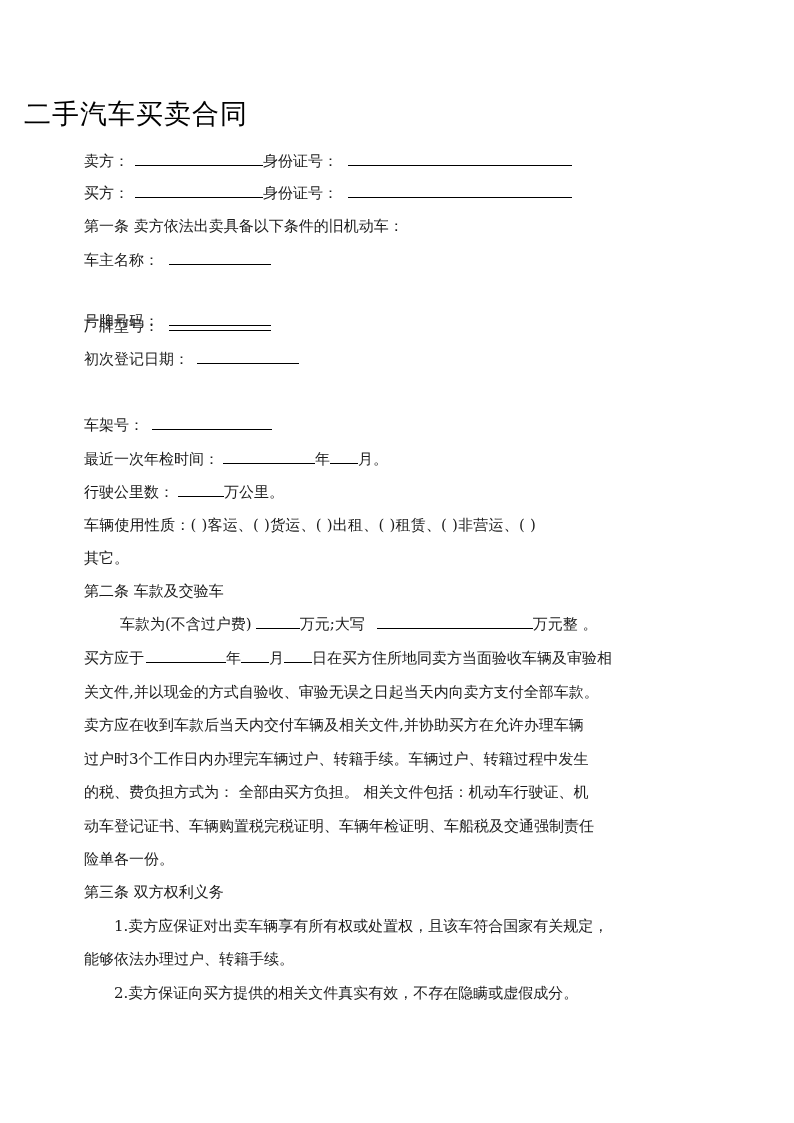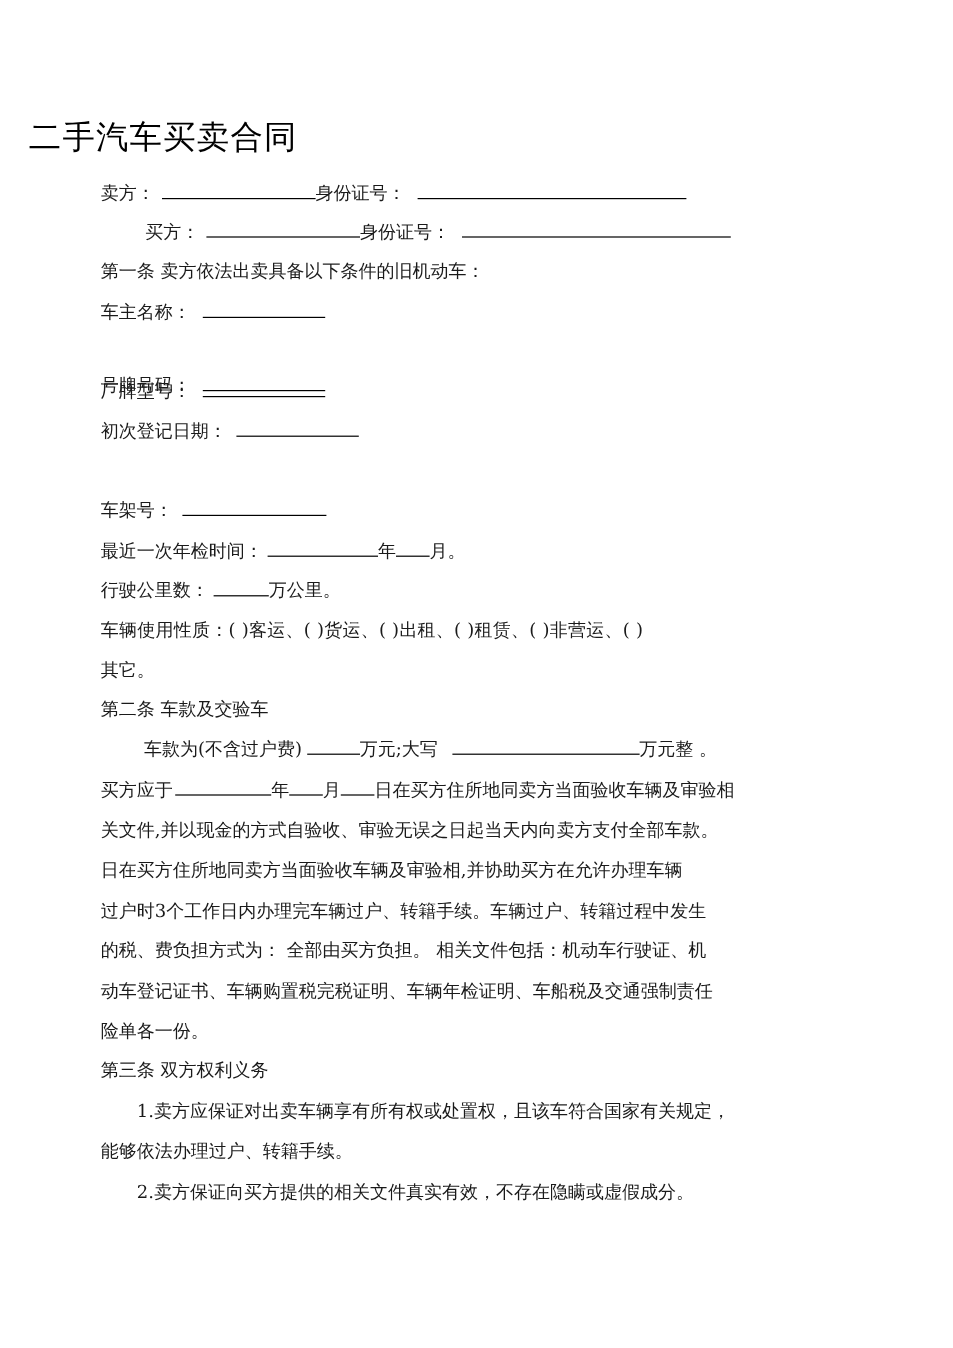--- a/index.html
+++ b/index.html
@@ -51,21 +51,21 @@
 <body>
 
 <div class="page">
 
   <div class="title">二手汽车买卖合同</div>
 
   <div class="line" style="top:150px;">
     <span>卖方：</span><span class="blank" style="width:128px;margin-left:6px;"></span><span>身份证号：</span><span class="blank" style="width:224px;margin-left:10px;"></span>
   </div>
 
-  <div class="line" style="top:182px;margin-left:37px;">
+  <div class="line" style="top:182px;">
     <span>买方：</span><span class="blank" style="width:128px;margin-left:6px;"></span><span>身份证号：</span><span class="blank" style="width:224px;margin-left:10px;"></span>
   </div>
 
   <div class="line" style="top:215px;">第一条  卖方依法出卖具备以下条件的旧机动车：</div>
 
   <div class="line" style="top:249px;">
     <span>车主名称：</span><span class="blank" style="width:102px;margin-left:10px;"></span>
   </div>
 
   <div class="line" style="top:282px;margin-top:28px;">
@@ -100,21 +100,21 @@
 
   <div class="line" style="top:613px;left:120px;">
     <span>车款为(不含过户费)</span><span class="blank" style="width:44px;margin-left:4px;"></span><span>万元;大写</span><span class="blank" style="width:156px;margin-left:12px;"></span><span>万元整  。</span>
   </div>
 
   <div class="line" style="top:647px;">
     <span>买方应于</span><span class="blank" style="width:80px;margin-left:2px;"></span><span>年</span><span class="blank" style="width:28px;"></span><span>月</span><span class="blank" style="width:28px;"></span><span>日在买方住所地同卖方当面验收车辆及审验相</span>
   </div>
 
   <div class="line" style="top:681px;">关文件,并以现金的方式自验收、审验无误之日起当天内向卖方支付全部车款。</div>
-  <div class="line" style="top:714px;">日在买方住所地同卖方当面验收车辆及审验相,并协助买方在允许办理车辆</div>
+  <div class="line" style="top:714px;">卖方应在收到车款后当天内交付车辆及相关文件,并协助买方在允许办理车辆</div>
   <div class="line" style="top:748px;">过户时3个工作日内办理完车辆过户、转籍手续。车辆过户、转籍过程中发生</div>
   <div class="line" style="top:781px;">的税、费负担方式为：  全部由买方负担。  相关文件包括：机动车行驶证、机</div>
   <div class="line" style="top:815px;">动车登记证书、车辆购置税完税证明、车辆年检证明、车船税及交通强制责任</div>
   <div class="line" style="top:848px;">险单各一份。</div>
 
   <div class="line" style="top:881px;">第三条  双方权利义务</div>
   <div class="line" style="top:915px;left:114px;">1.卖方应保证对出卖车辆享有所有权或处置权，且该车符合国家有关规定，</div>
   <div class="line" style="top:948px;">能够依法办理过户、转籍手续。</div>
   <div class="line" style="top:982px;left:114px;">2.卖方保证向买方提供的相关文件真实有效，不存在隐瞒或虚假成分。</div>
 

